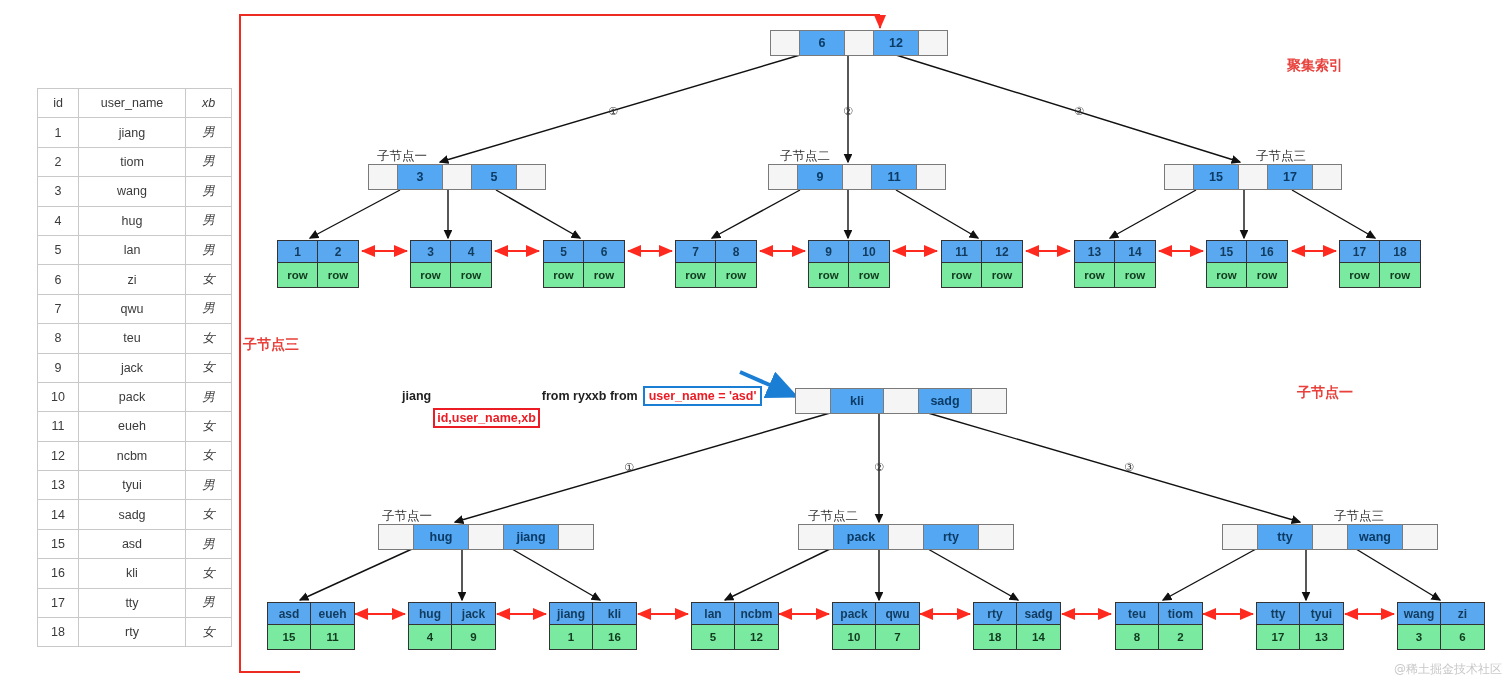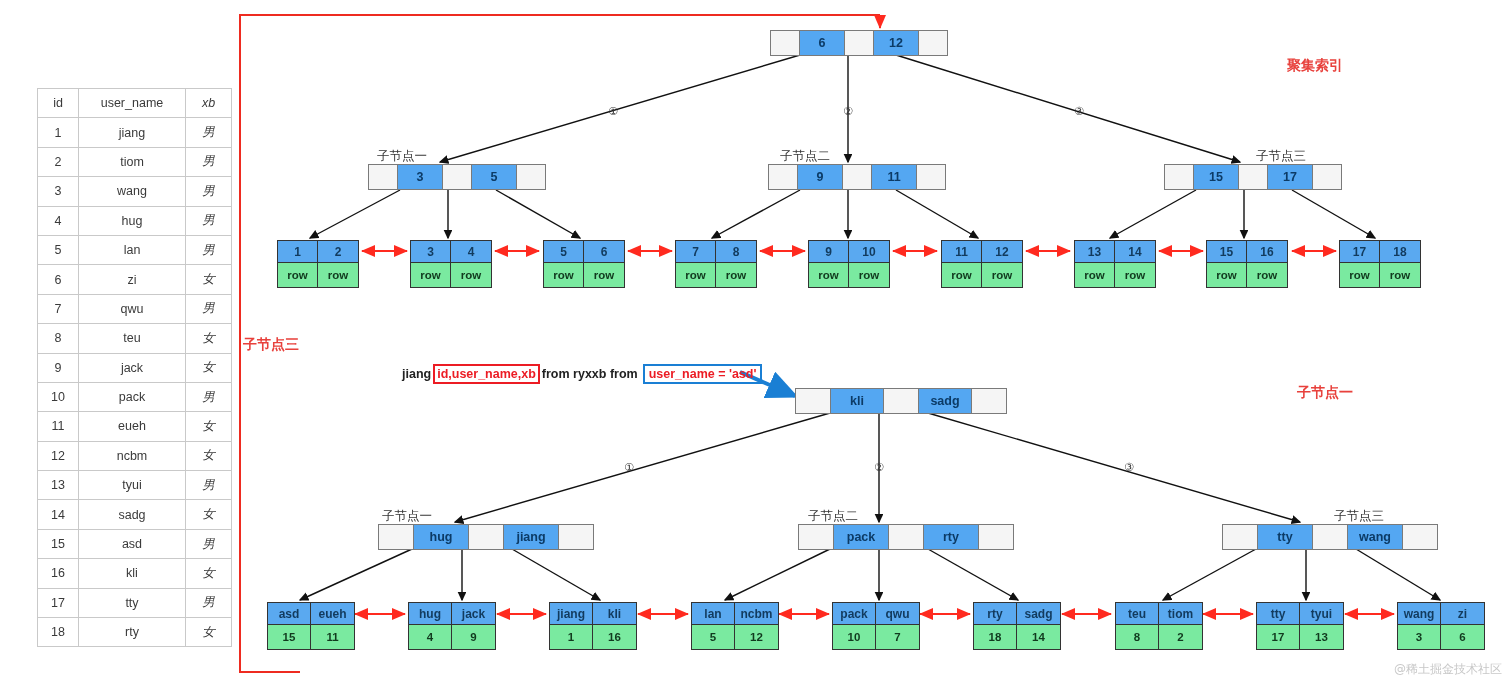--- a/index.html
+++ b/index.html
@@ -46,21 +46,21 @@
             font-family:"DejaVu Sans","Liberation Sans",sans-serif;white-space:nowrap;}
   .red-label{position:absolute;font-size:14px;font-weight:bold;color:#e8413c;
              font-family:"DejaVu Sans","Liberation Sans",sans-serif;white-space:nowrap;}
   .circ{position:absolute;font-size:11px;color:#333;
         font-family:"DejaVu Sans","Liberation Sans",sans-serif;}
 
   
   .sql{position:absolute;left:400px;top:364px;font-size:12.5px;font-weight:bold;
        color:#222;white-space:nowrap;display:flex;align-items:center;}
   .sql .plain{padding:0 2px;}
-  .sql .box-red{border:2px solid #ec1c24;color:#ec1c24;padding:1px 2px;}
+  .sql .box-red{border:2px solid #ec1c24;color:#ec1c24;padding:1px 2px;margin-top:44px;}
   .sql .box-blue{border:2px solid #1a7fd4;color:#ec1c24;padding:1px 4px;margin-left:3px;}
 
   .watermark{position:absolute;right:10px;bottom:6px;font-size:12px;color:#c8c8c8;
              font-family:"DejaVu Sans","Liberation Sans",sans-serif;white-space:nowrap;}
 </style>
 </head>
 <body>
 
 <div id="canvas">
 

